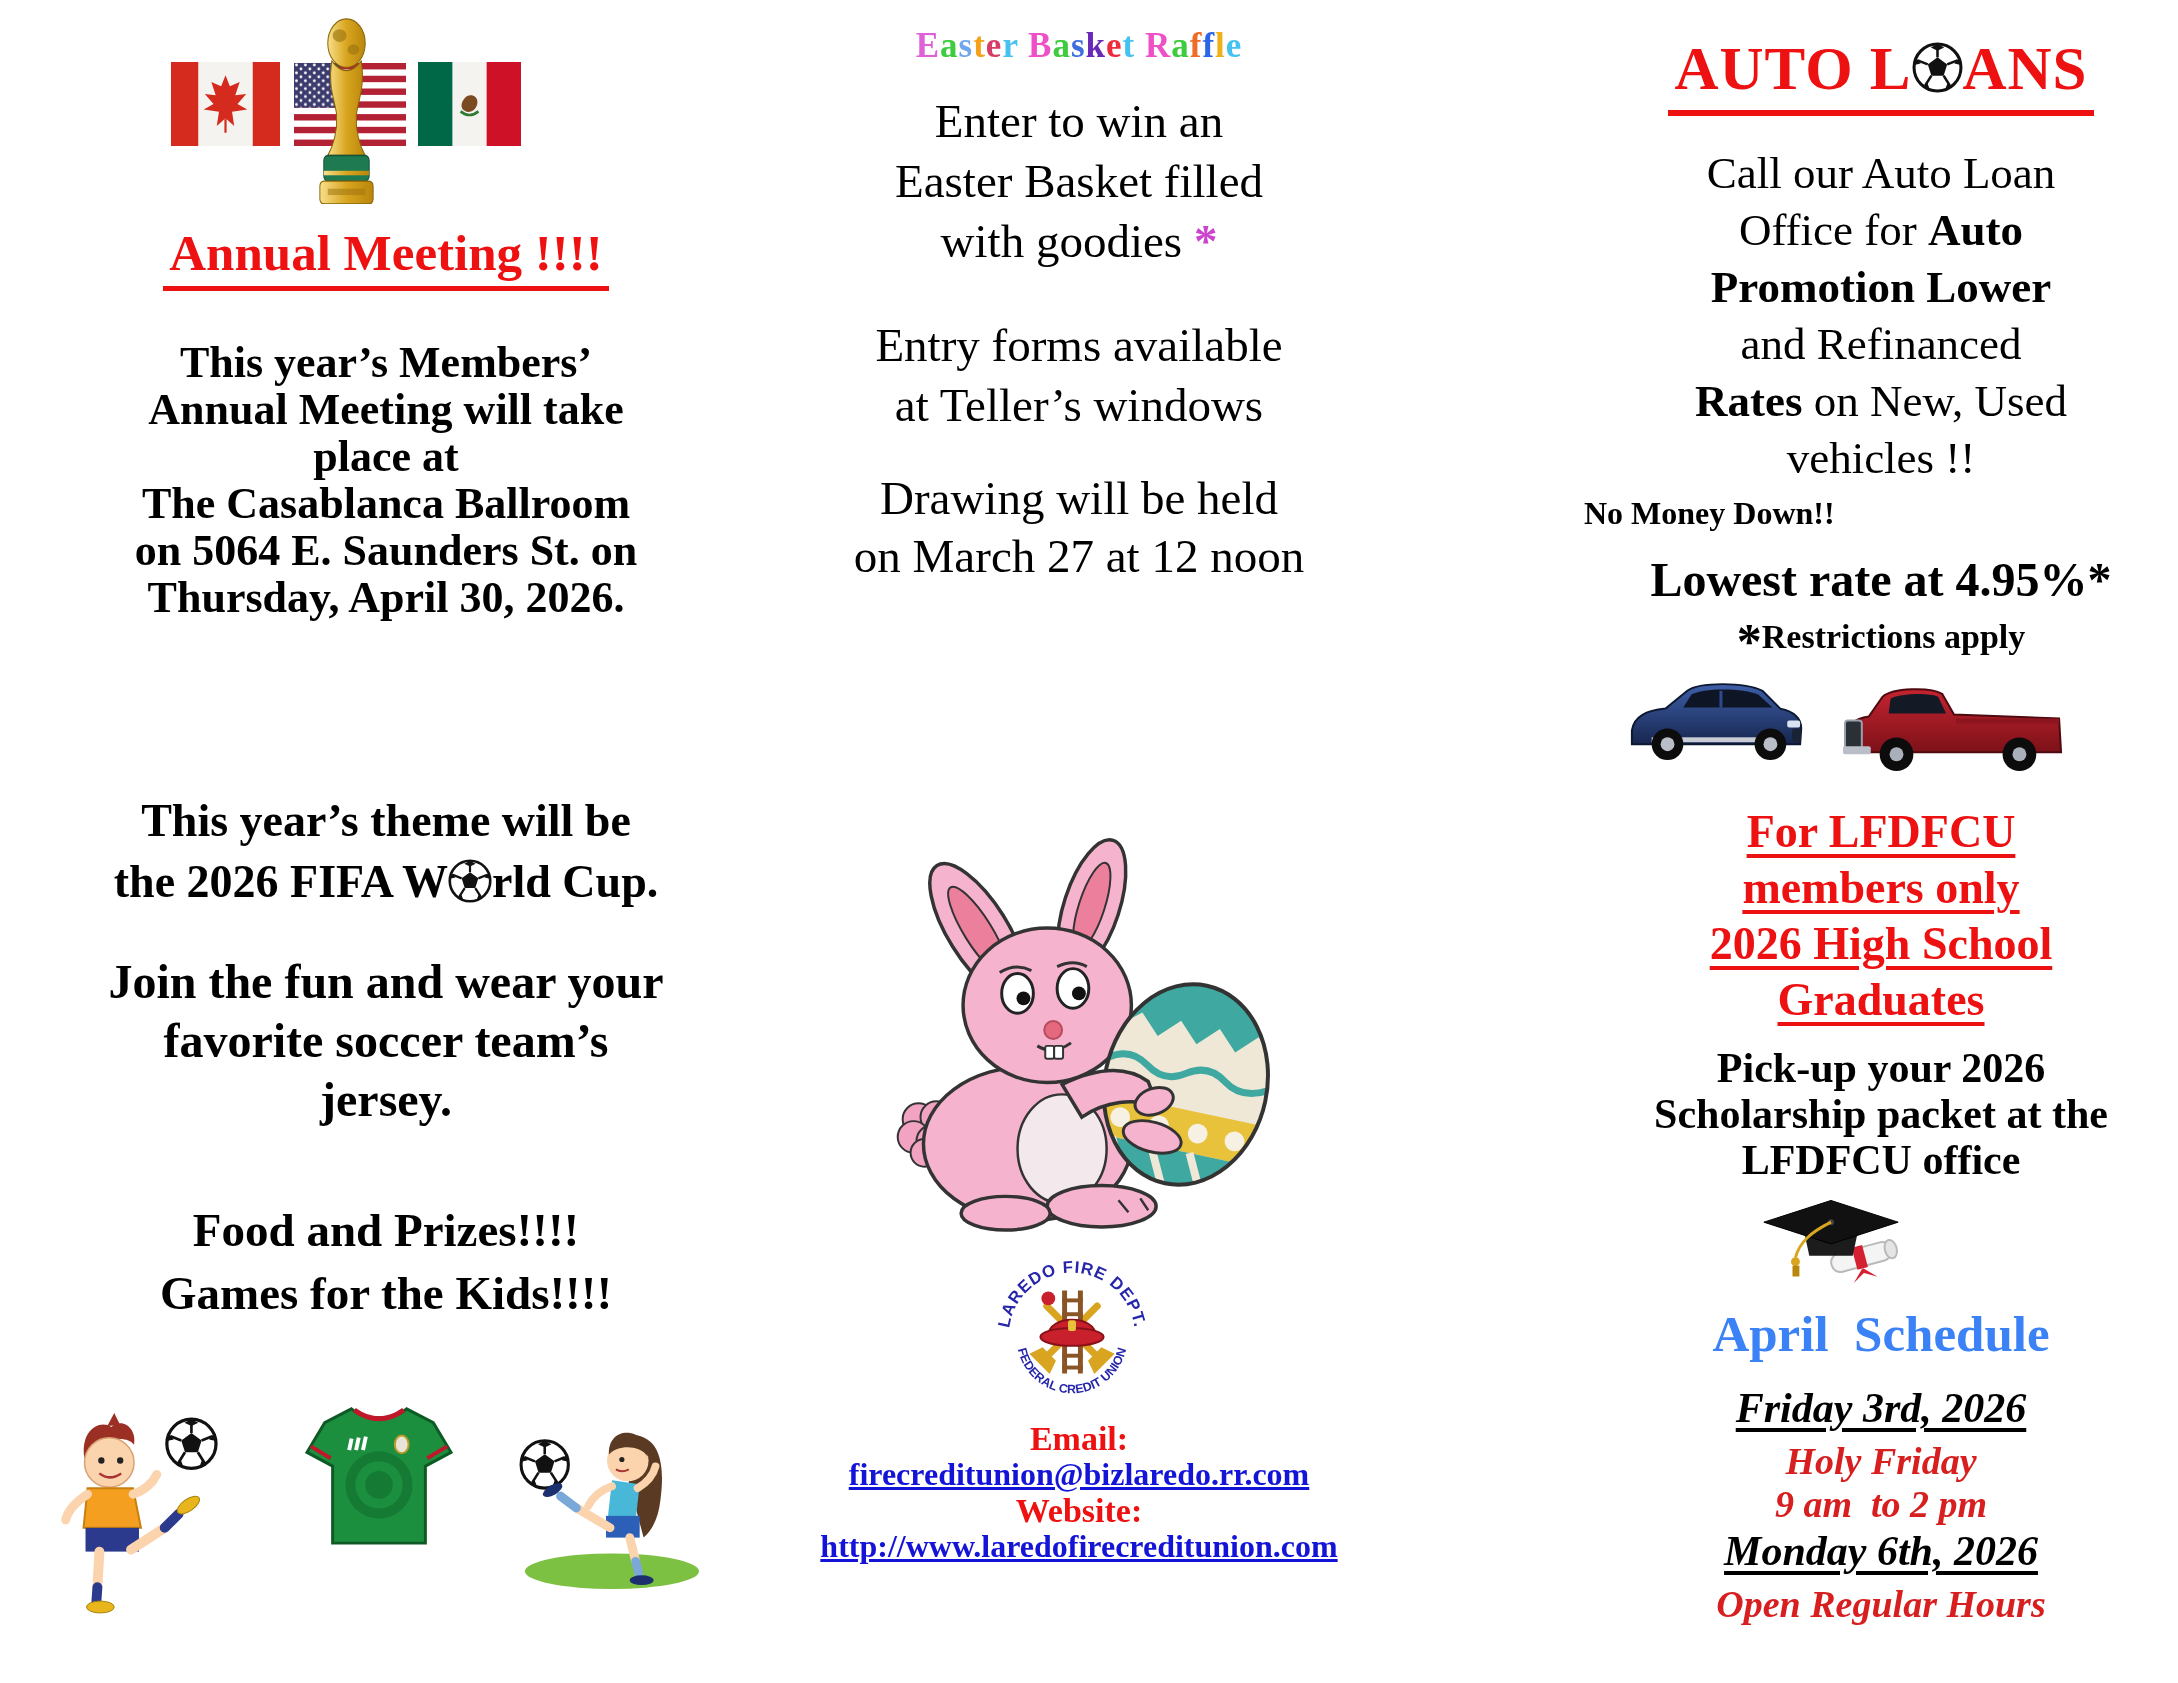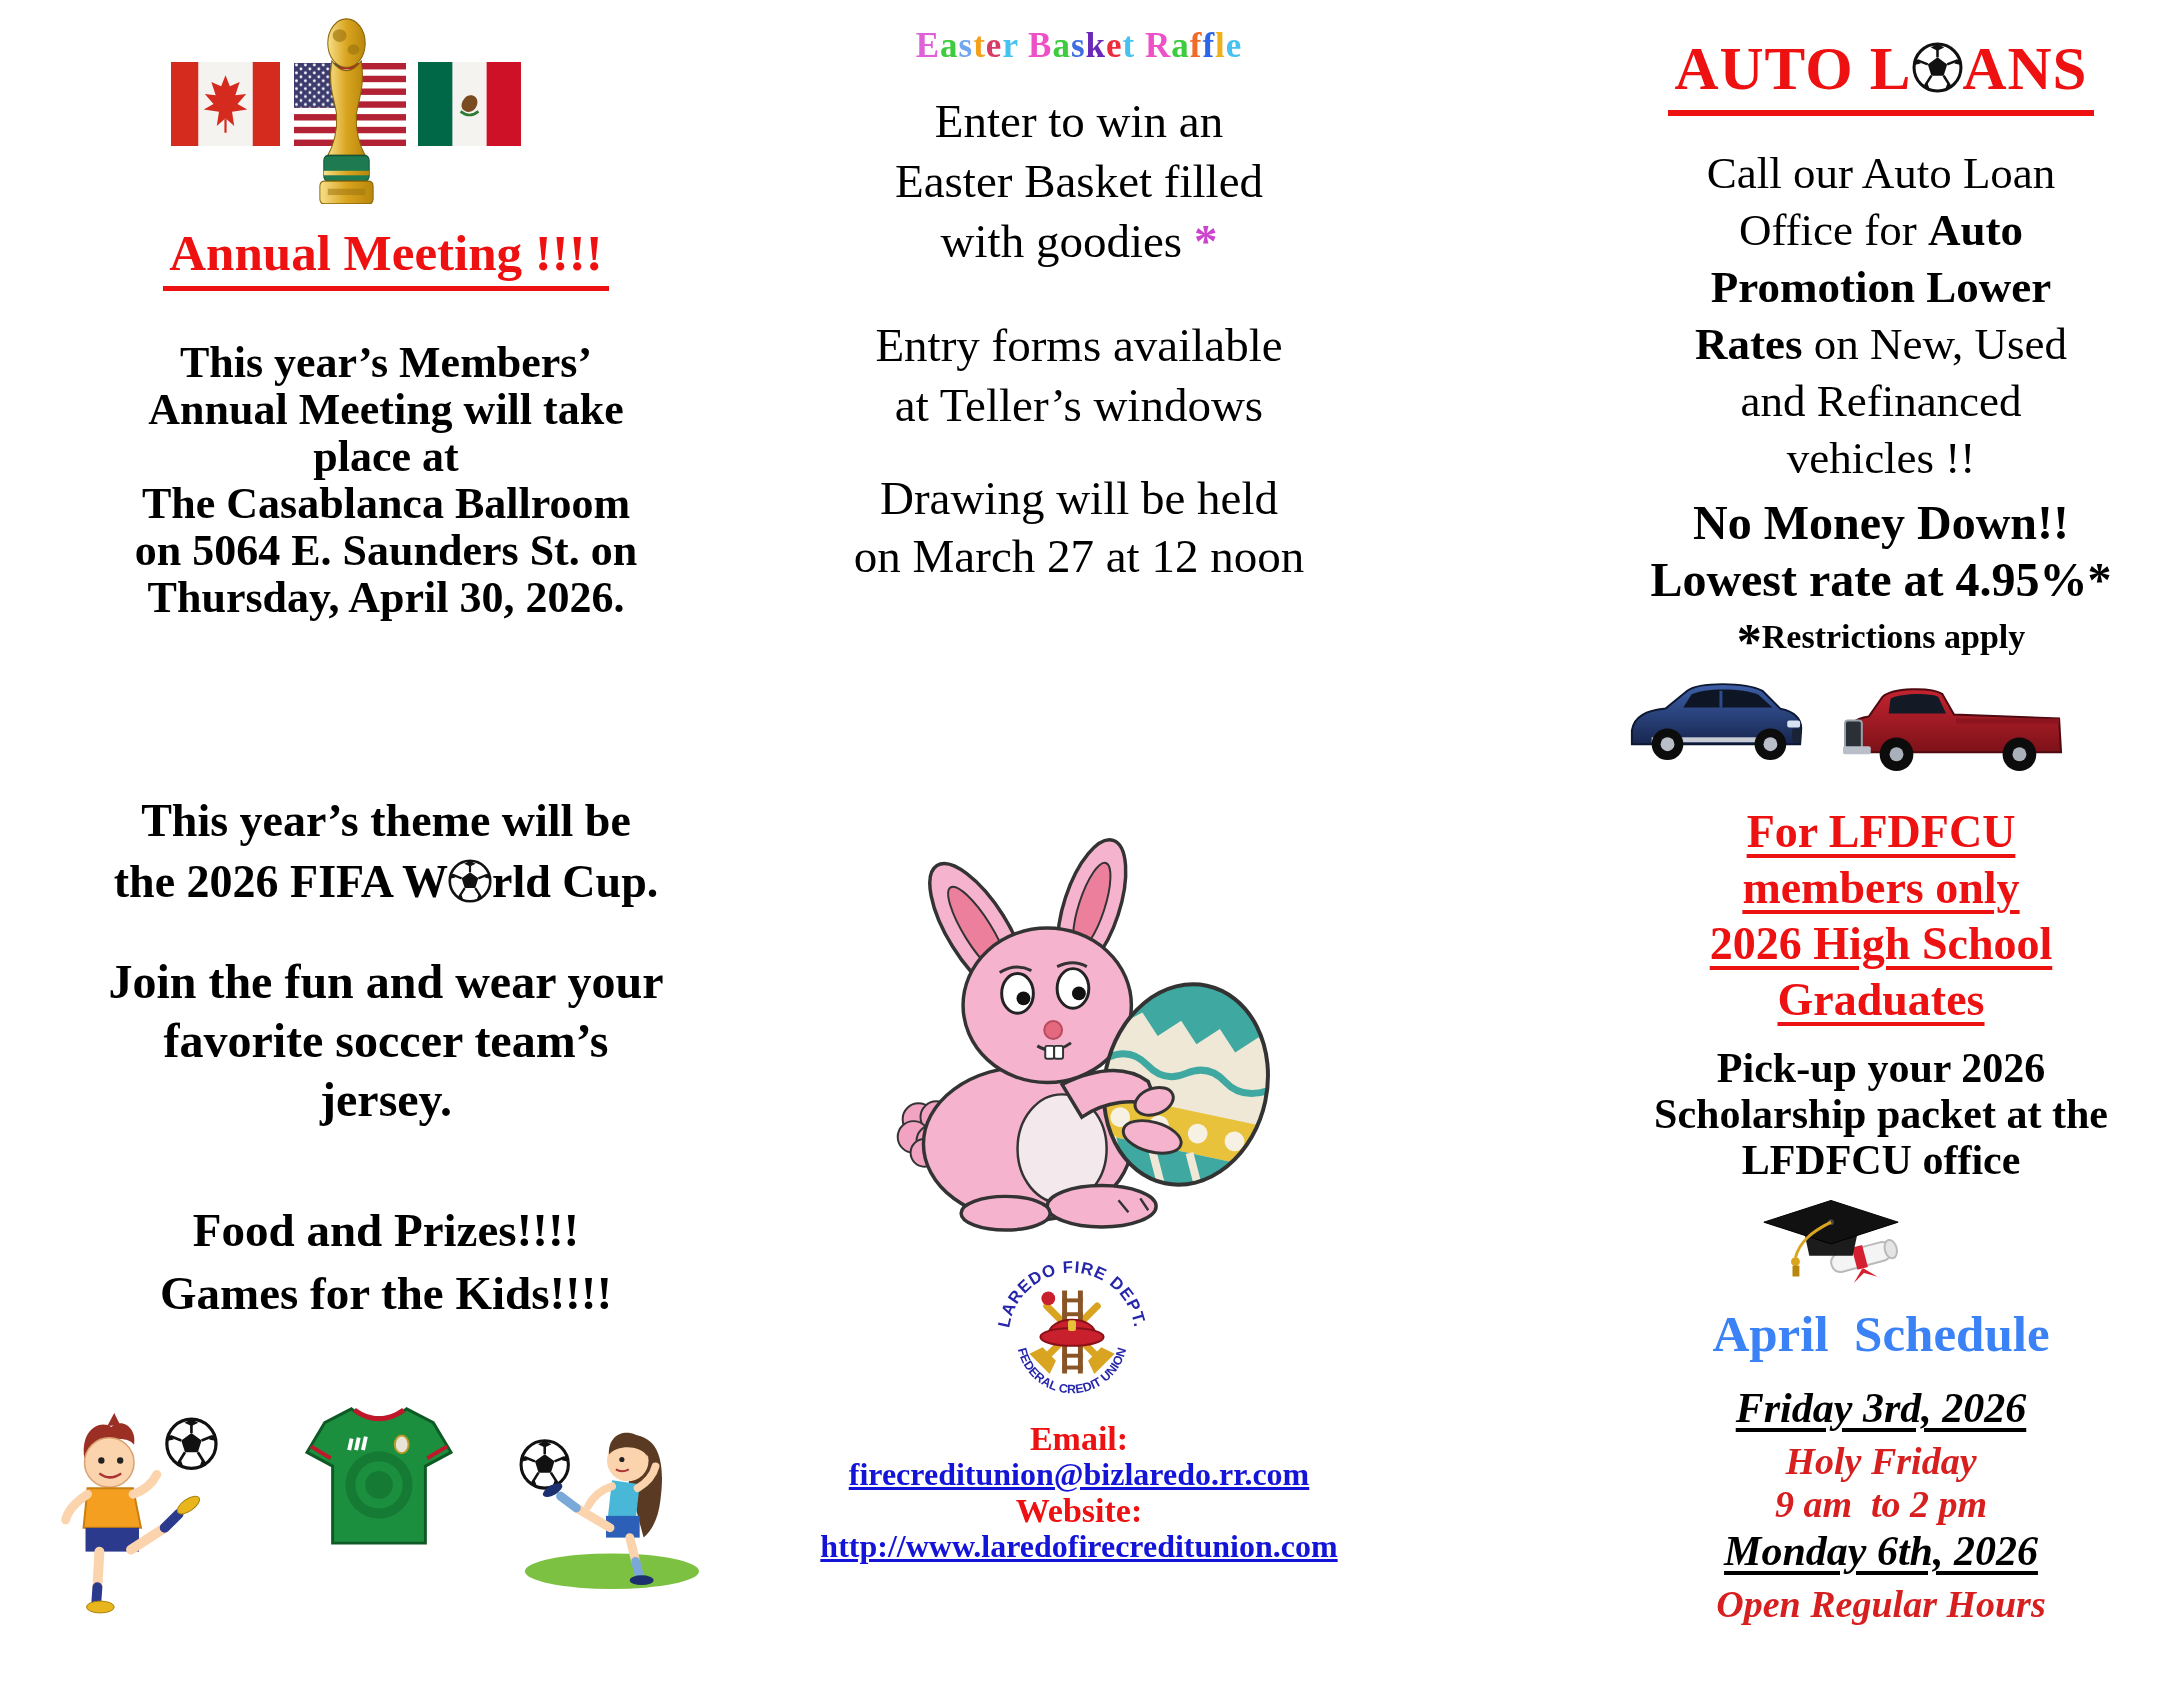--- a/index.html
+++ b/index.html
@@ -47,22 +47,22 @@
   .contact .lnk{color:#1414d8;font-weight:bold;font-size:32px;line-height:35px;
                 text-decoration:underline;cursor:pointer;}
 
   
   .auto-title{position:absolute;left:1584px;top:34px;width:594px;text-align:center;}
   .auto-title .u{display:inline-block;border-bottom:6px solid #ee1111;padding:0 6px 6px;
                  color:#ee1111;font-weight:bold;font-size:61px;letter-spacing:1px;}
   .auto-ball{display:inline-block;width:51px;height:51px;vertical-align:-4px;}
   .promo{position:absolute;left:1584px;top:145px;width:594px;text-align:center;
          font-size:45px;line-height:57px;}
-  .no-money{position:absolute;left:1584px;top:495px;width:594px;text-align:center;
-            font-weight:bold;font-size:48px;}
+  .no-money{position:absolute;left:1584px;top:495px;width:594px;text-align:left;
+            font-weight:bold;font-size:32px;}
   .lowest{position:absolute;left:1584px;top:552px;width:594px;text-align:center;
           font-weight:bold;font-size:48px;}
   .restrict{position:absolute;left:1584px;top:612px;width:594px;text-align:center;
             font-weight:bold;font-size:34px;}
   .restrict .bigstar{font-size:50px;vertical-align:-10px;}
   .car-suv{position:absolute;left:1622px;top:665px;width:188px;height:107px;}
   .car-truck{position:absolute;left:1839px;top:669px;width:233px;height:113px;}
   .members{position:absolute;left:1584px;top:804px;width:594px;text-align:center;color:#ee1111;
            font-weight:bold;font-size:46px;line-height:56px;white-space:pre-line;
            text-decoration:underline;text-decoration-thickness:4px;text-underline-offset:7px;}
@@ -355,22 +355,22 @@
   <div class="auto-title">
     <span class="u"><span>AUTO L</span><svg class="auto-ball" viewBox="0 0 52 52" width="51" height="51">
           <use href="#ball"></use>
         </svg><span>ANS</span></span>
   </div>
 
   <div class="promo">
       <div><span>Call our Auto Loan</span></div>
       <div><span>Office for </span><span style="font-weight: bold;">Auto</span></div>
       <div><span style="font-weight: bold;">Promotion Lower</span></div>
+      <div><span>and Refinanced</span></div>
       <div><span style="font-weight: bold;">Rates</span><span> on New, Used</span></div>
-      <div><span>and Refinanced</span></div>
       <div><span>vehicles !!</span></div>
     </div>
 
   <div class="no-money">No Money Down!!</div>
   <div class="lowest">Lowest rate at 4.95%*</div>
   <div class="restrict"><span class="bigstar">*</span><span>Restrictions apply</span></div>
 
   <svg class="car-suv" viewBox="0 0 190 108">
     <path d="M10 66 C12 52 24 46 44 44 L66 26 C78 17 124 17 142 26 L160 44 C174 47 182 54 181 66 L180 80 L10 80 Z" fill="url(#blueG)" stroke="#0d1830" stroke-width="2"></path>
     <path d="M70 30 C82 23 122 23 138 30 L152 43 L62 43 Z" fill="#0e1626"></path>

